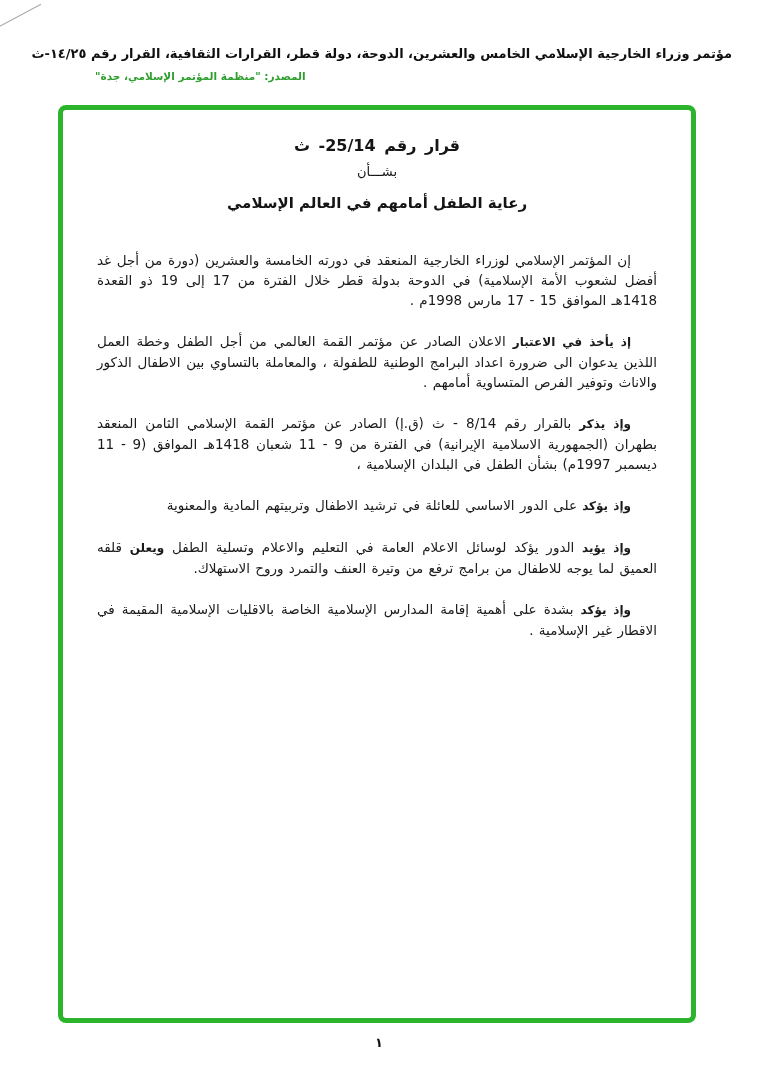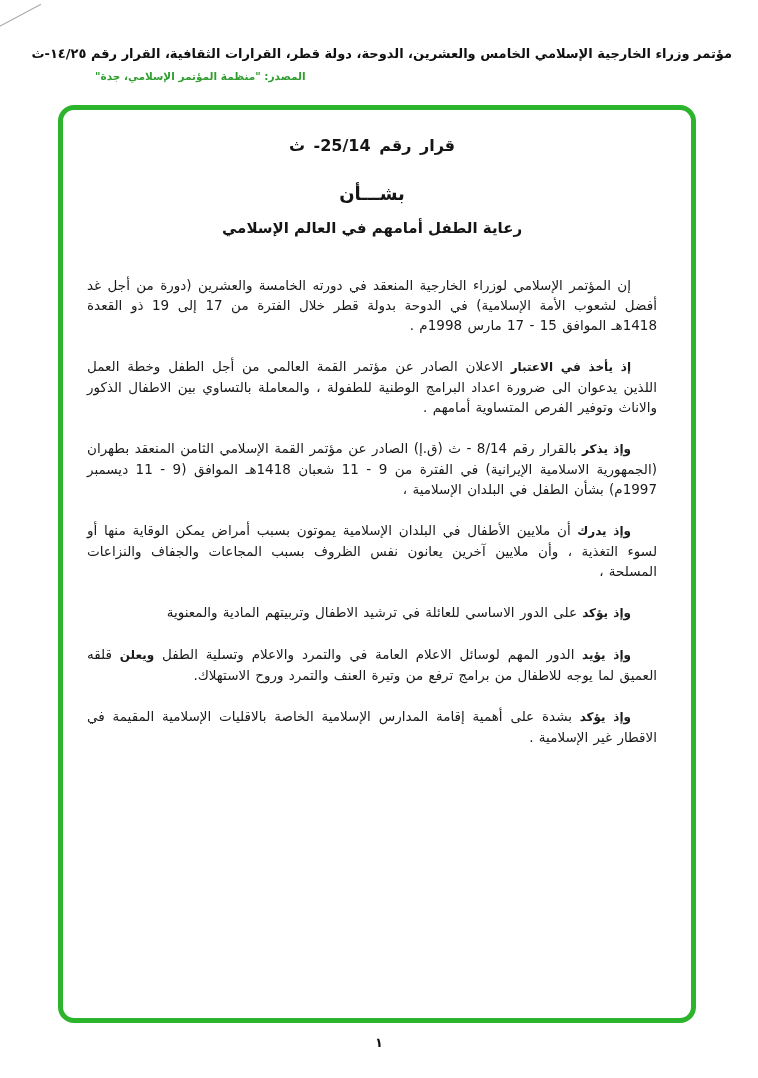--- a/index.html
+++ b/index.html
@@ -35,36 +35,36 @@
     text-align: left;
     padding-left: 95px;
     margin-top: 9px;
     font-size: 10.5px;
     font-weight: bold;
     color: var(--text-green, #2f9e2f);
   }
   .green-box {
     margin: 23px 62px 0 58px;
     border: 5px solid var(--border-green, #2cb42c);
-    border-radius: 16px;
+    border-radius: 8px;
     min-height: 918px;
-    padding: 26px 34px 30px 24px;
+    padding: 26px 34px 30px 34px;
     background: #ffffff;
   }
   .doc-title {
     text-align: center;
     font-weight: bold;
     font-size: 16px;
     word-spacing: 3px;
   }
   .doc-subtitle {
     text-align: center;
-    font-weight: bold;
-    font-size: 18px;
-    margin-top: 28px;
+    font-weight: normal;
+    font-size: 13px;
+    margin-top: 9px;
   }
   .doc-subject {
     text-align: center;
     font-weight: bold;
     font-size: 15px;
     margin-top: 15px;
   }
   .paragraphs { margin-top: 38px; }
   .para {
     font-size: 13.5px;
@@ -100,22 +100,21 @@
 
   <div class="green-box">
     <div class="doc-title">قرار رقم 25/14- ث</div>
     <div class="doc-subtitle">بشـــأن</div>
     <div class="doc-subject">رعاية الطفل أمامهم في العالم الإسلامي</div>
 
     <div class="paragraphs">
         <p class="para"><span>إن المؤتمر الإسلامي لوزراء الخارجية المنعقد في دورته الخامسة والعشرين (دورة من أجل غد أفضل لشعوب الأمة الإسلامية) في الدوحة بدولة قطر خلال الفترة من 17 إلى 19 ذو القعدة 1418هـ الموافق 15 - 17 مارس 1998م .</span></p>
         <p class="para"><span class="lead">إذ يأخذ في الاعتبار </span><span>الاعلان الصادر عن مؤتمر القمة العالمي من أجل الطفل وخطة العمل اللذين يدعوان الى ضرورة اعداد البرامج الوطنية للطفولة ، والمعاملة بالتساوي بين الاطفال الذكور والاناث وتوفير الفرص المتساوية أمامهم .</span></p>
         <p class="para"><span class="lead">وإذ يذكر </span><span>بالقرار رقم 8/14 - ث (ق.إ) الصادر عن مؤتمر القمة الإسلامي الثامن المنعقد بطهران (الجمهورية الاسلامية الإيرانية) في الفترة من 9 - 11 شعبان 1418هـ الموافق (9 - 11 ديسمبر 1997م) بشأن الطفل في البلدان الإسلامية ،</span></p>
-        <p class="para"><span class="lead">وإذ يدرك </span><span>أن ملايين الأطفال في البلدان الإسلامية يموتون بسبب أمراض يمكن الوقاية منها أو لسوء التغذية ، وأن ملايين آخرين يعانون نفس الظروف بسبب المجاعات والجفاف والنزاعات المسلحة ،</span></p>
         <p class="para"><span class="lead">وإذ يؤكد </span><span>على الدور الاساسي للعائلة في ترشيد الاطفال وتربيتهم المادية والمعنوية</span></p>
-        <p class="para"><span class="lead">وإذ يؤيد </span><span>الدور المهم لوسائل الاعلام العامة في والتمرد والاعلام وتسلية الطفل </span><span class="lead">ويعلن </span><span>قلقه العميق لما يوجه للاطفال من برامج ترفع من وتيرة العنف والتمرد وروح الاستهلاك.</span></p>
+        <p class="para"><span class="lead">وإذ يؤيد </span><span>الدور يؤكد لوسائل الاعلام العامة في التعليم والاعلام وتسلية الطفل </span><span class="lead">ويعلن </span><span>قلقه العميق لما يوجه للاطفال من برامج ترفع من وتيرة العنف والتمرد وروح الاستهلاك.</span></p>
         <p class="para"><span class="lead">وإذ يؤكد </span><span>بشدة على أهمية إقامة المدارس الإسلامية الخاصة بالاقليات الإسلامية المقيمة في الاقطار غير الإسلامية .</span></p>
       </div>
   </div>
 
   <div class="page-number">١</div>
 
 </div>
 
 </body></html>

